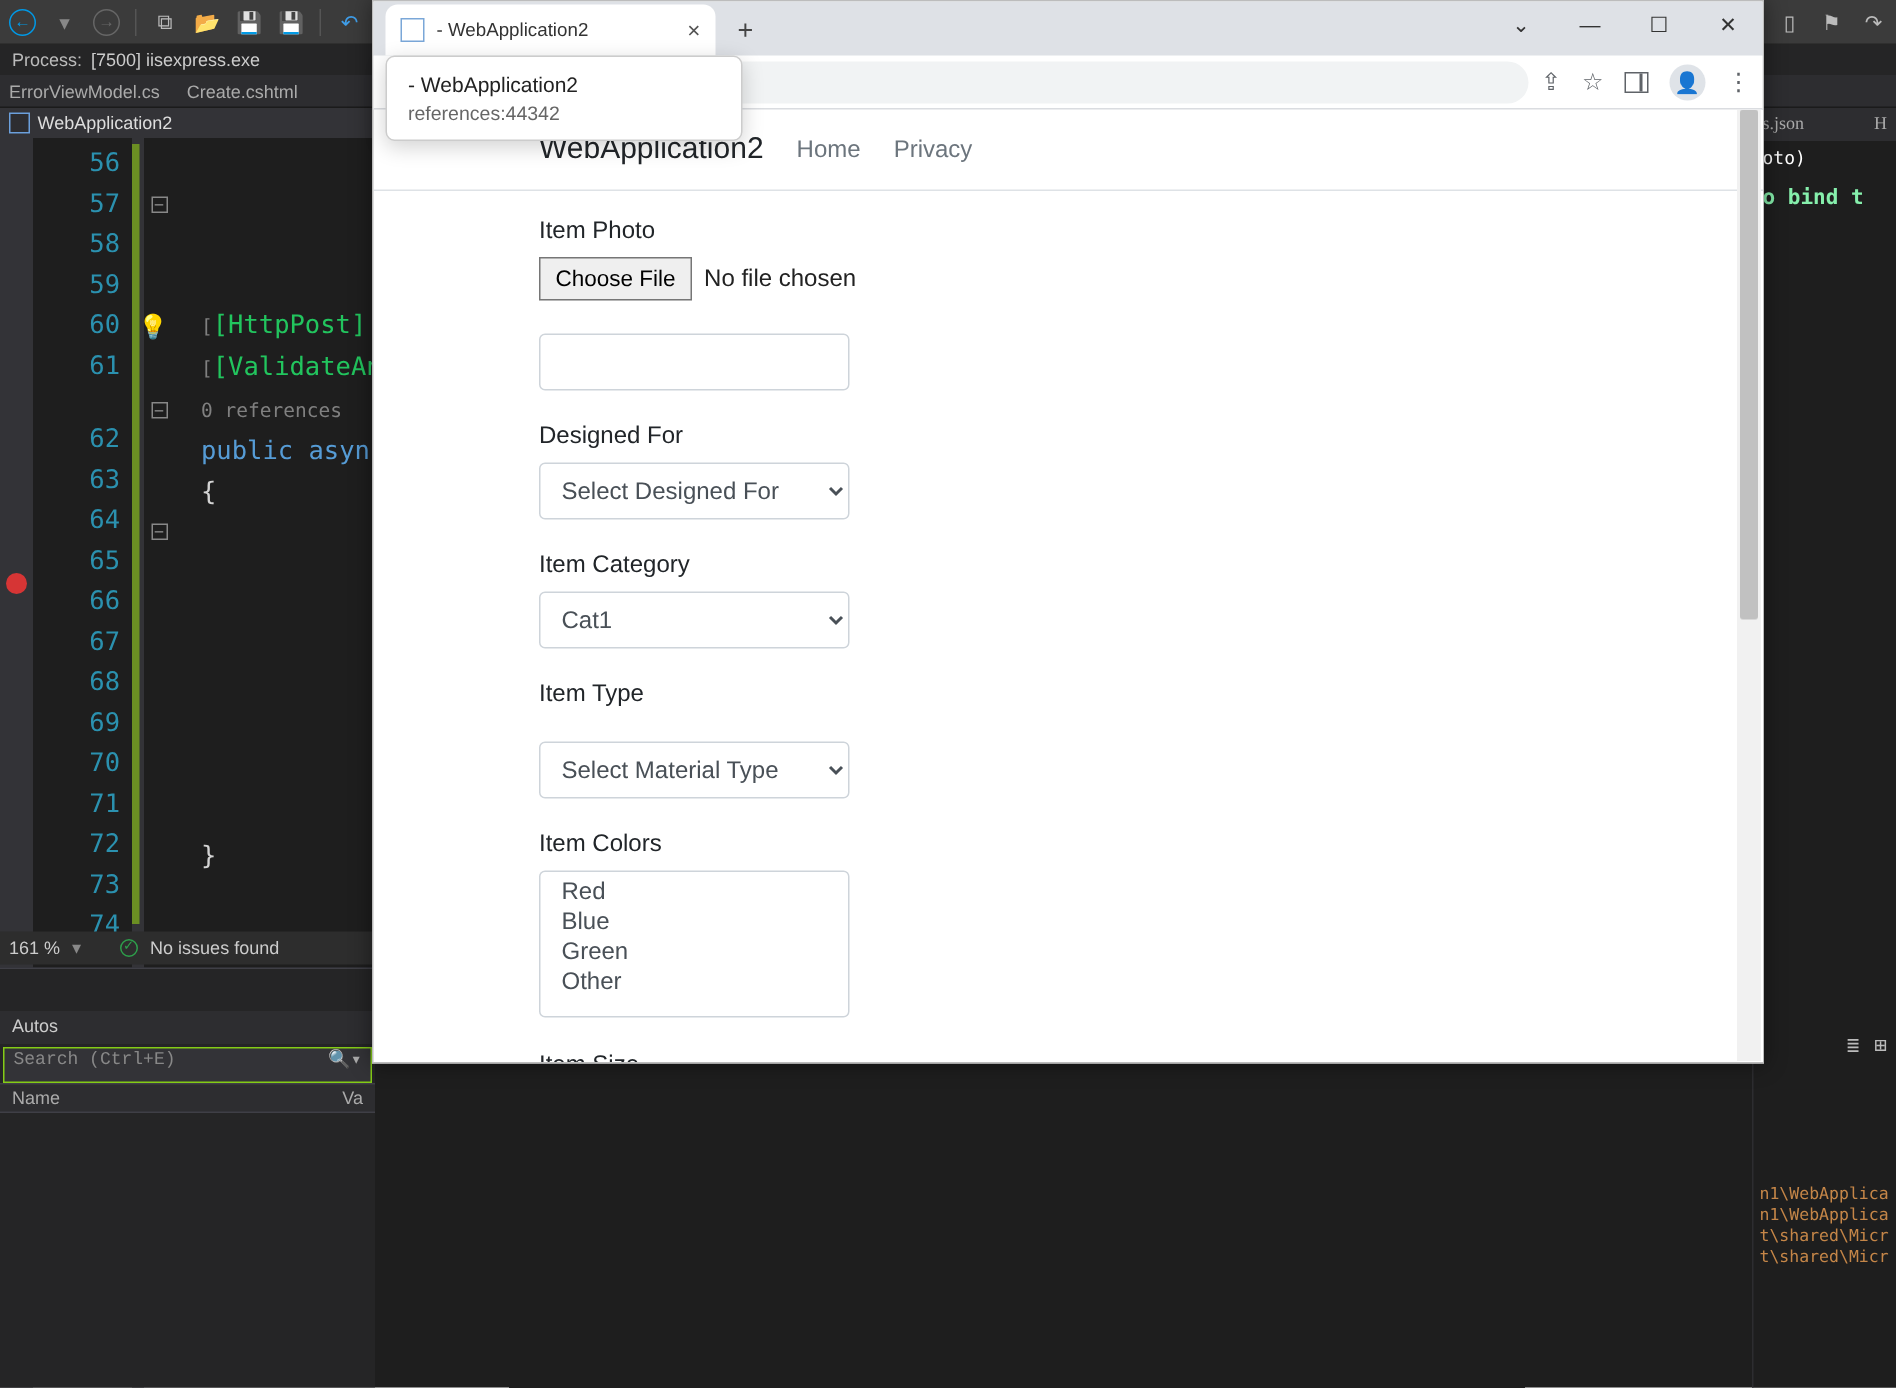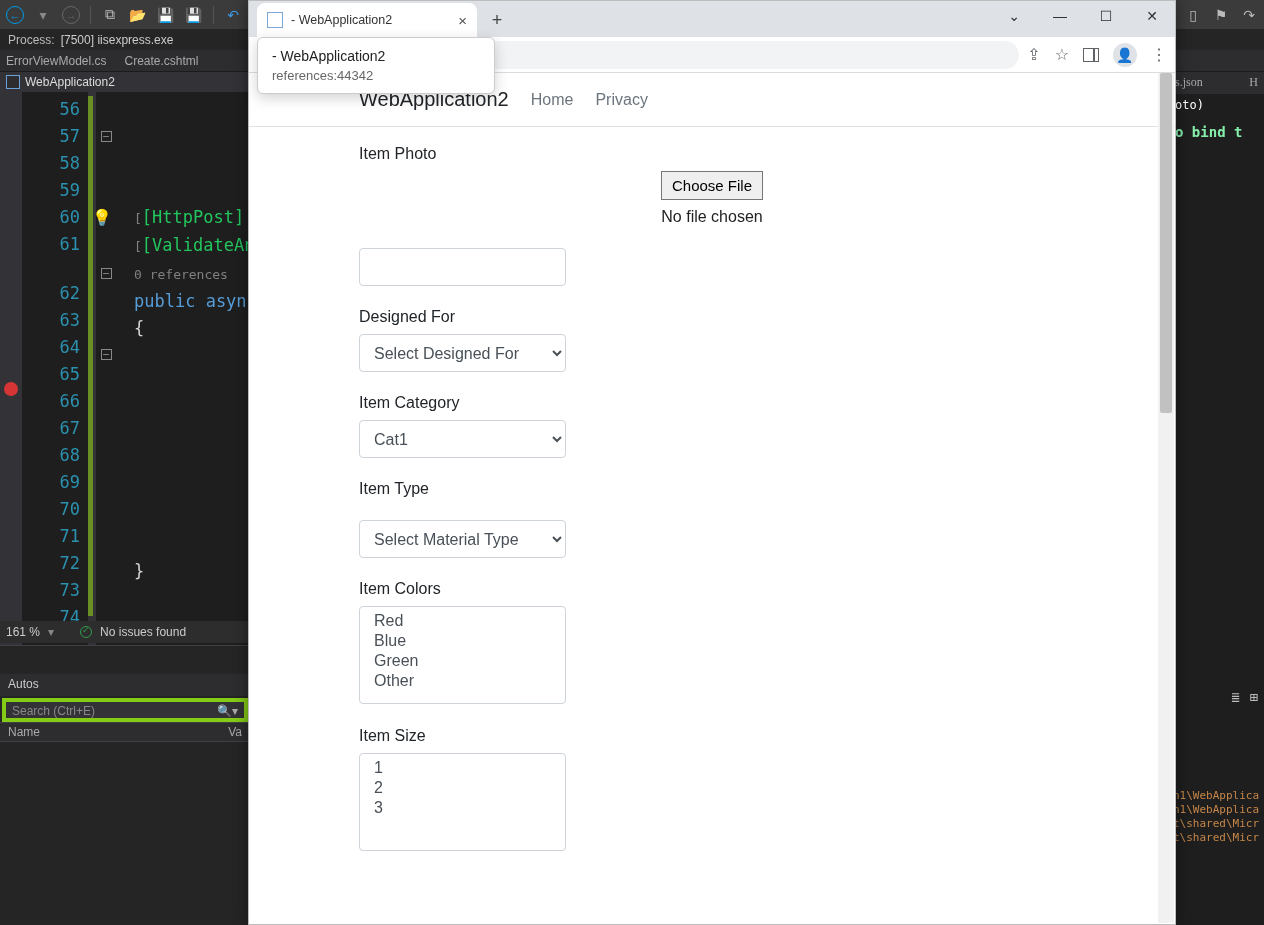--- a/index.html
+++ b/index.html
@@ -66,29 +66,29 @@
 
   
   .vs-status-left { position:absolute; left:0; bottom:282px; height:22px; width:250px; background:#2d2d2d; display:flex; align-items:center; font-size:12px; color:#ccc; gap:8px; padding:0 6px;}
   .vs-status-left .ok{width:12px;height:12px;border:1.5px solid #2e9e4b;border-radius:50%;position:relative;}
   .vs-status-left .ok::after{content:"✓";color:#2e9e4b;font-size:9px;position:absolute;left:1px;top:-2px;}
   .vs-status-left .caret{color:#888;}
 
   
   .vs-autos{position:absolute; left:0; bottom:0; width:250px; height:280px; background:#252526; border-top:1px solid #3f3f46;}
   .vs-autos .hdr{height:22px;background:#2d2d30;color:#ccc;font-size:12px;padding:3px 8px;margin-top:28px;}
-  .vs-autos .search{height:24px;background:#333337;border:4px solid #84cc16;margin:2px 2px 0;display:flex;align-items:flex-end;color:#888;font-size:12px;padding:0 6px;}
+  .vs-autos .search{height:24px;background:#333337;border:1px solid #84cc16;margin:2px 2px 0;display:flex;align-items:flex-start;color:#888;font-size:12px;padding:0 6px;font-family:Liberation Mono, monospace;}
   .vs-autos .search .mag{margin-left:auto;color:#aaa;}
   .vs-autos .cols{height:20px;background:#2d2d30;border-top:1px solid #3f3f46;border-bottom:1px solid #3f3f46;display:flex;color:#aaa;font-size:12px;}
   .vs-autos .cols div{padding:2px 8px;}
   .vs-autos .cols div:first-child{flex:1;}
 
   
   .chrome-window {
-    position:absolute; top:0; left:248px; width:928px; height:925px;
+    position:absolute; top:0; left:248px; width:928px; height:709px;
     background:#fff; box-shadow:0 0 14px rgba(0,0,0,.45);
     display:flex; flex-direction:column; border:1px solid #bcbcbc;
   }
   .chrome-titlebar { height:36px; background:#dee1e6; display:flex; align-items:flex-end; position:relative;}
   .chrome-tab {
     height:34px; background:#fff; border-radius:8px 8px 0 0; margin-left:8px;
     padding:0 10px; display:flex; align-items:center; gap:8px; min-width:220px;
     font-size:12.5px; color:#333;
   }
   .chrome-tab .favicon{width:16px;height:16px;border:1px solid #7aa7d8;background:#fff;position:relative;}
@@ -115,21 +115,21 @@
   .page-scroll-fake{position:absolute;top:72px;right:1px;bottom:1px;width:16px;background:#f1f1f1;}
   .page-scroll-fake .thumb{position:absolute;top:0;left:2px;right:2px;height:340px;background:#c1c1c1;border-radius:2px;}
 
   .site-nav{height:54px;border-bottom:1px solid #dee2e6;display:flex;align-items:center;padding:0 110px;gap:22px;font-size:16px;color:#6c757d;}
   .site-brand{color:#212529;font-size:20px;}
   .site-nav a{color:#6c757d;text-decoration:none;}
 
   .form-wrap{padding:18px 110px 40px;font-size:16px;color:#212529;}
   .form-group{margin-bottom:22px;}
   .form-group label{display:block;margin-bottom:8px;font-size:16px;}
-  .file-row{display:flex;align-items:center;gap:8px;flex-direction:column;}
+  .file-row{display:flex;align-items:center;gap:8px;}
   .btn-file{background:#efefef;border:1px solid #767676;padding:5px 10px;font-size:15px;color:#000;}
   .file-msg{color:#222;font-size:16px;}
   .ctl{width:207px;height:38px;border:1px solid #ced4da;border-radius:4px;background:#fff;font-size:16px;padding:6px 10px;color:#495057;font-family:inherit;}
   select.ctl{appearance:auto;}
   select.ctl.multi{height:98px;padding:4px 4px;}
   select.ctl.multi option{padding:1px 10px;font-size:16px;}
 </style>
 </head>
 <body>
 

